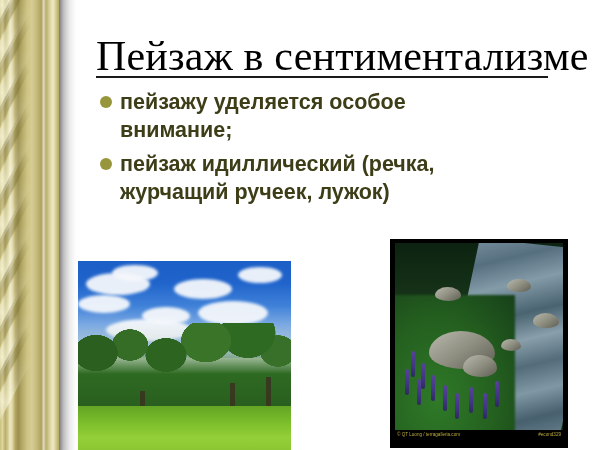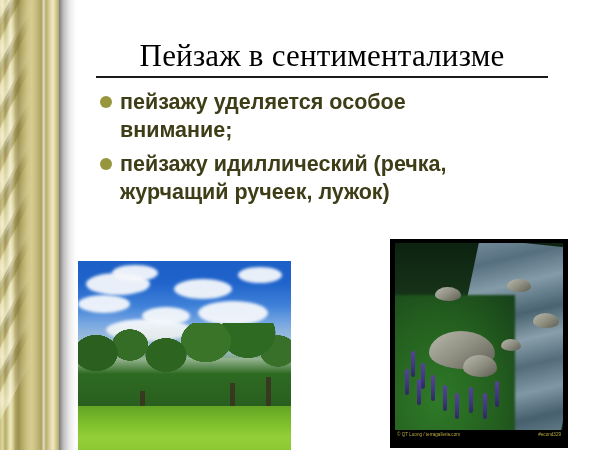--- a/index.html
+++ b/index.html
@@ -104,21 +104,21 @@
 
   
   #title-block {
     position: absolute;
     left: 96px;
     top: 38px;
     width: 452px;
   }
   #title-text {
     font-family: "Liberation Serif", "DejaVu Serif", serif;
-    font-size: 31px;
+    font-size: 42px;
     line-height: 36px;
     color: #000000;
     text-align: center;
     white-space: nowrap;
     letter-spacing: 0.2px;
   }
   #title-rule {
     margin-top: 2px;
     height: 2px;
     background: #1a1a1a;
@@ -327,21 +327,21 @@
 
   <div id="bullet-list">
 
     <div class="bullet-row">
       <span class="bullet-marker"></span>
       <span class="bullet-text">пейзажу уделяется особое внимание;</span>
     </div>
 
     <div class="bullet-row">
       <span class="bullet-marker"></span>
-      <span class="bullet-text">пейзажу идиллический (речка, журчащий ручеек, лужок)</span>
+      <span class="bullet-text">пейзаж идиллический (речка, журчащий ручеек, лужок)</span>
     </div>
 
   </div>
 
   <div id="photo-left">
     <div class="sky"></div>
     <div class="cloud" style="left:8px;  top:12px; width:64px; height:22px;"></div>
     <div class="cloud" style="left:34px; top:4px;  width:46px; height:16px;"></div>
     <div class="cloud" style="left:0px;  top:34px; width:52px; height:18px;"></div>
     <div class="cloud" style="left:96px; top:18px; width:58px; height:20px;"></div>

